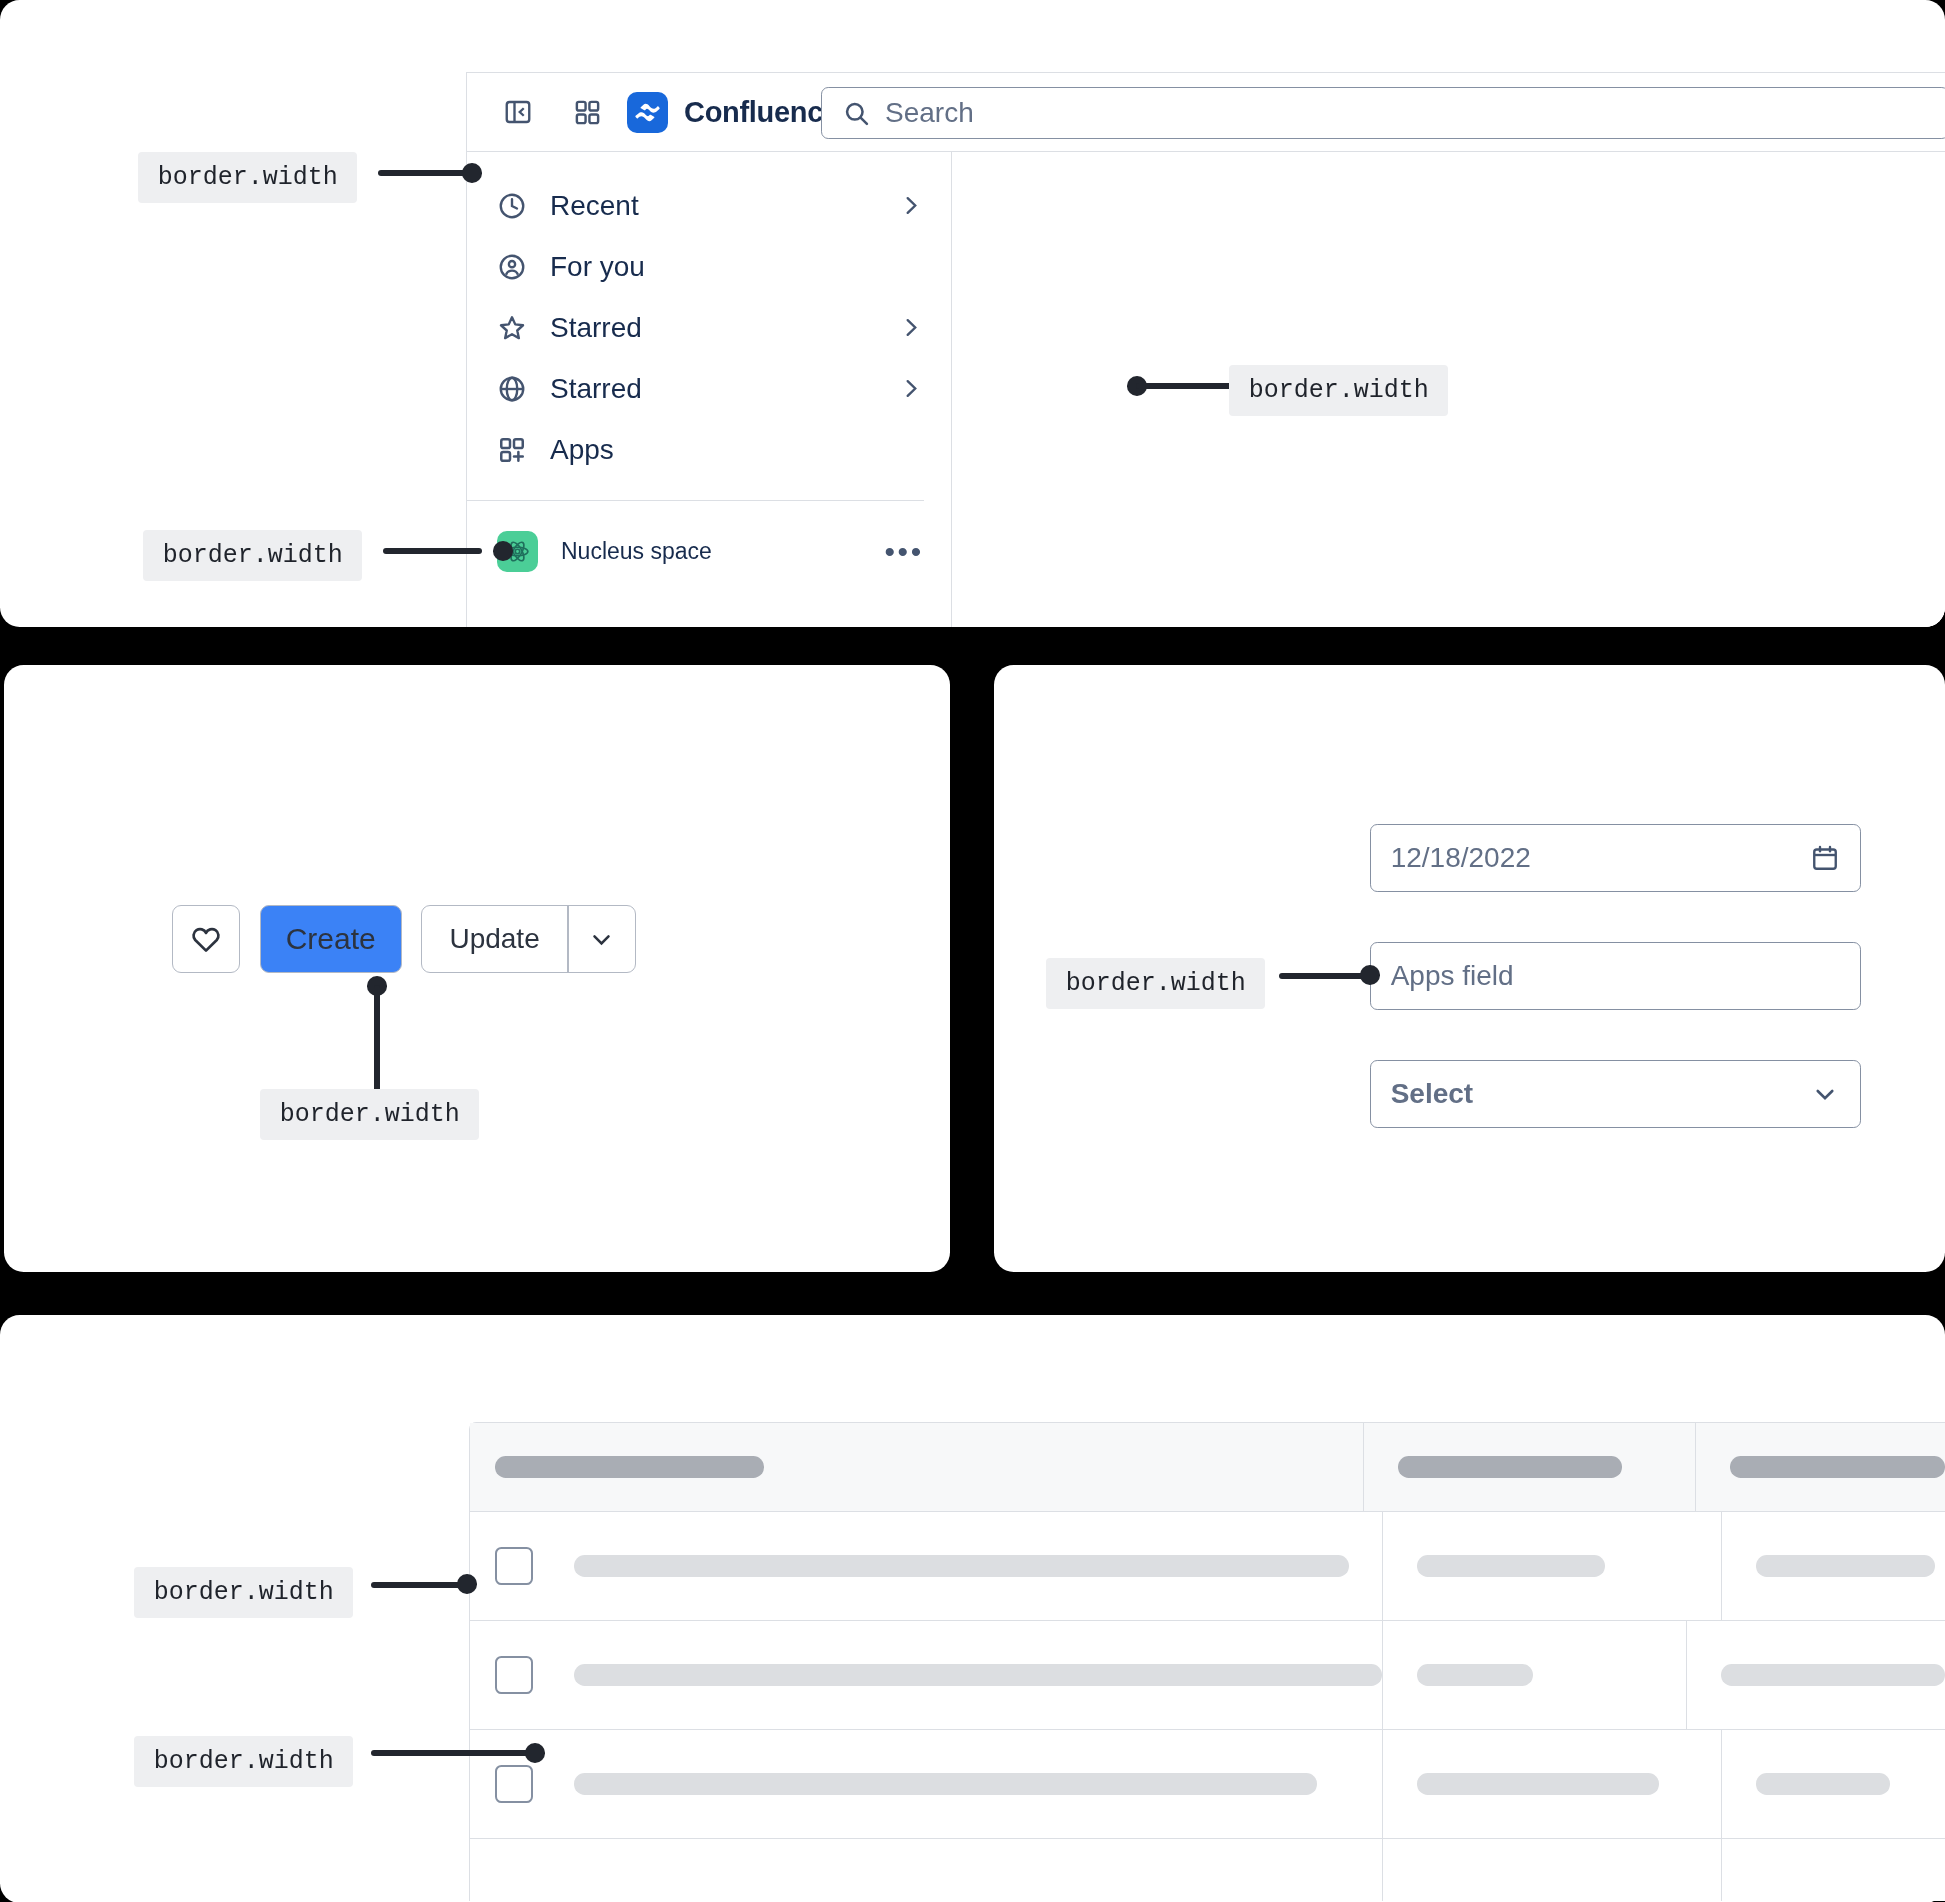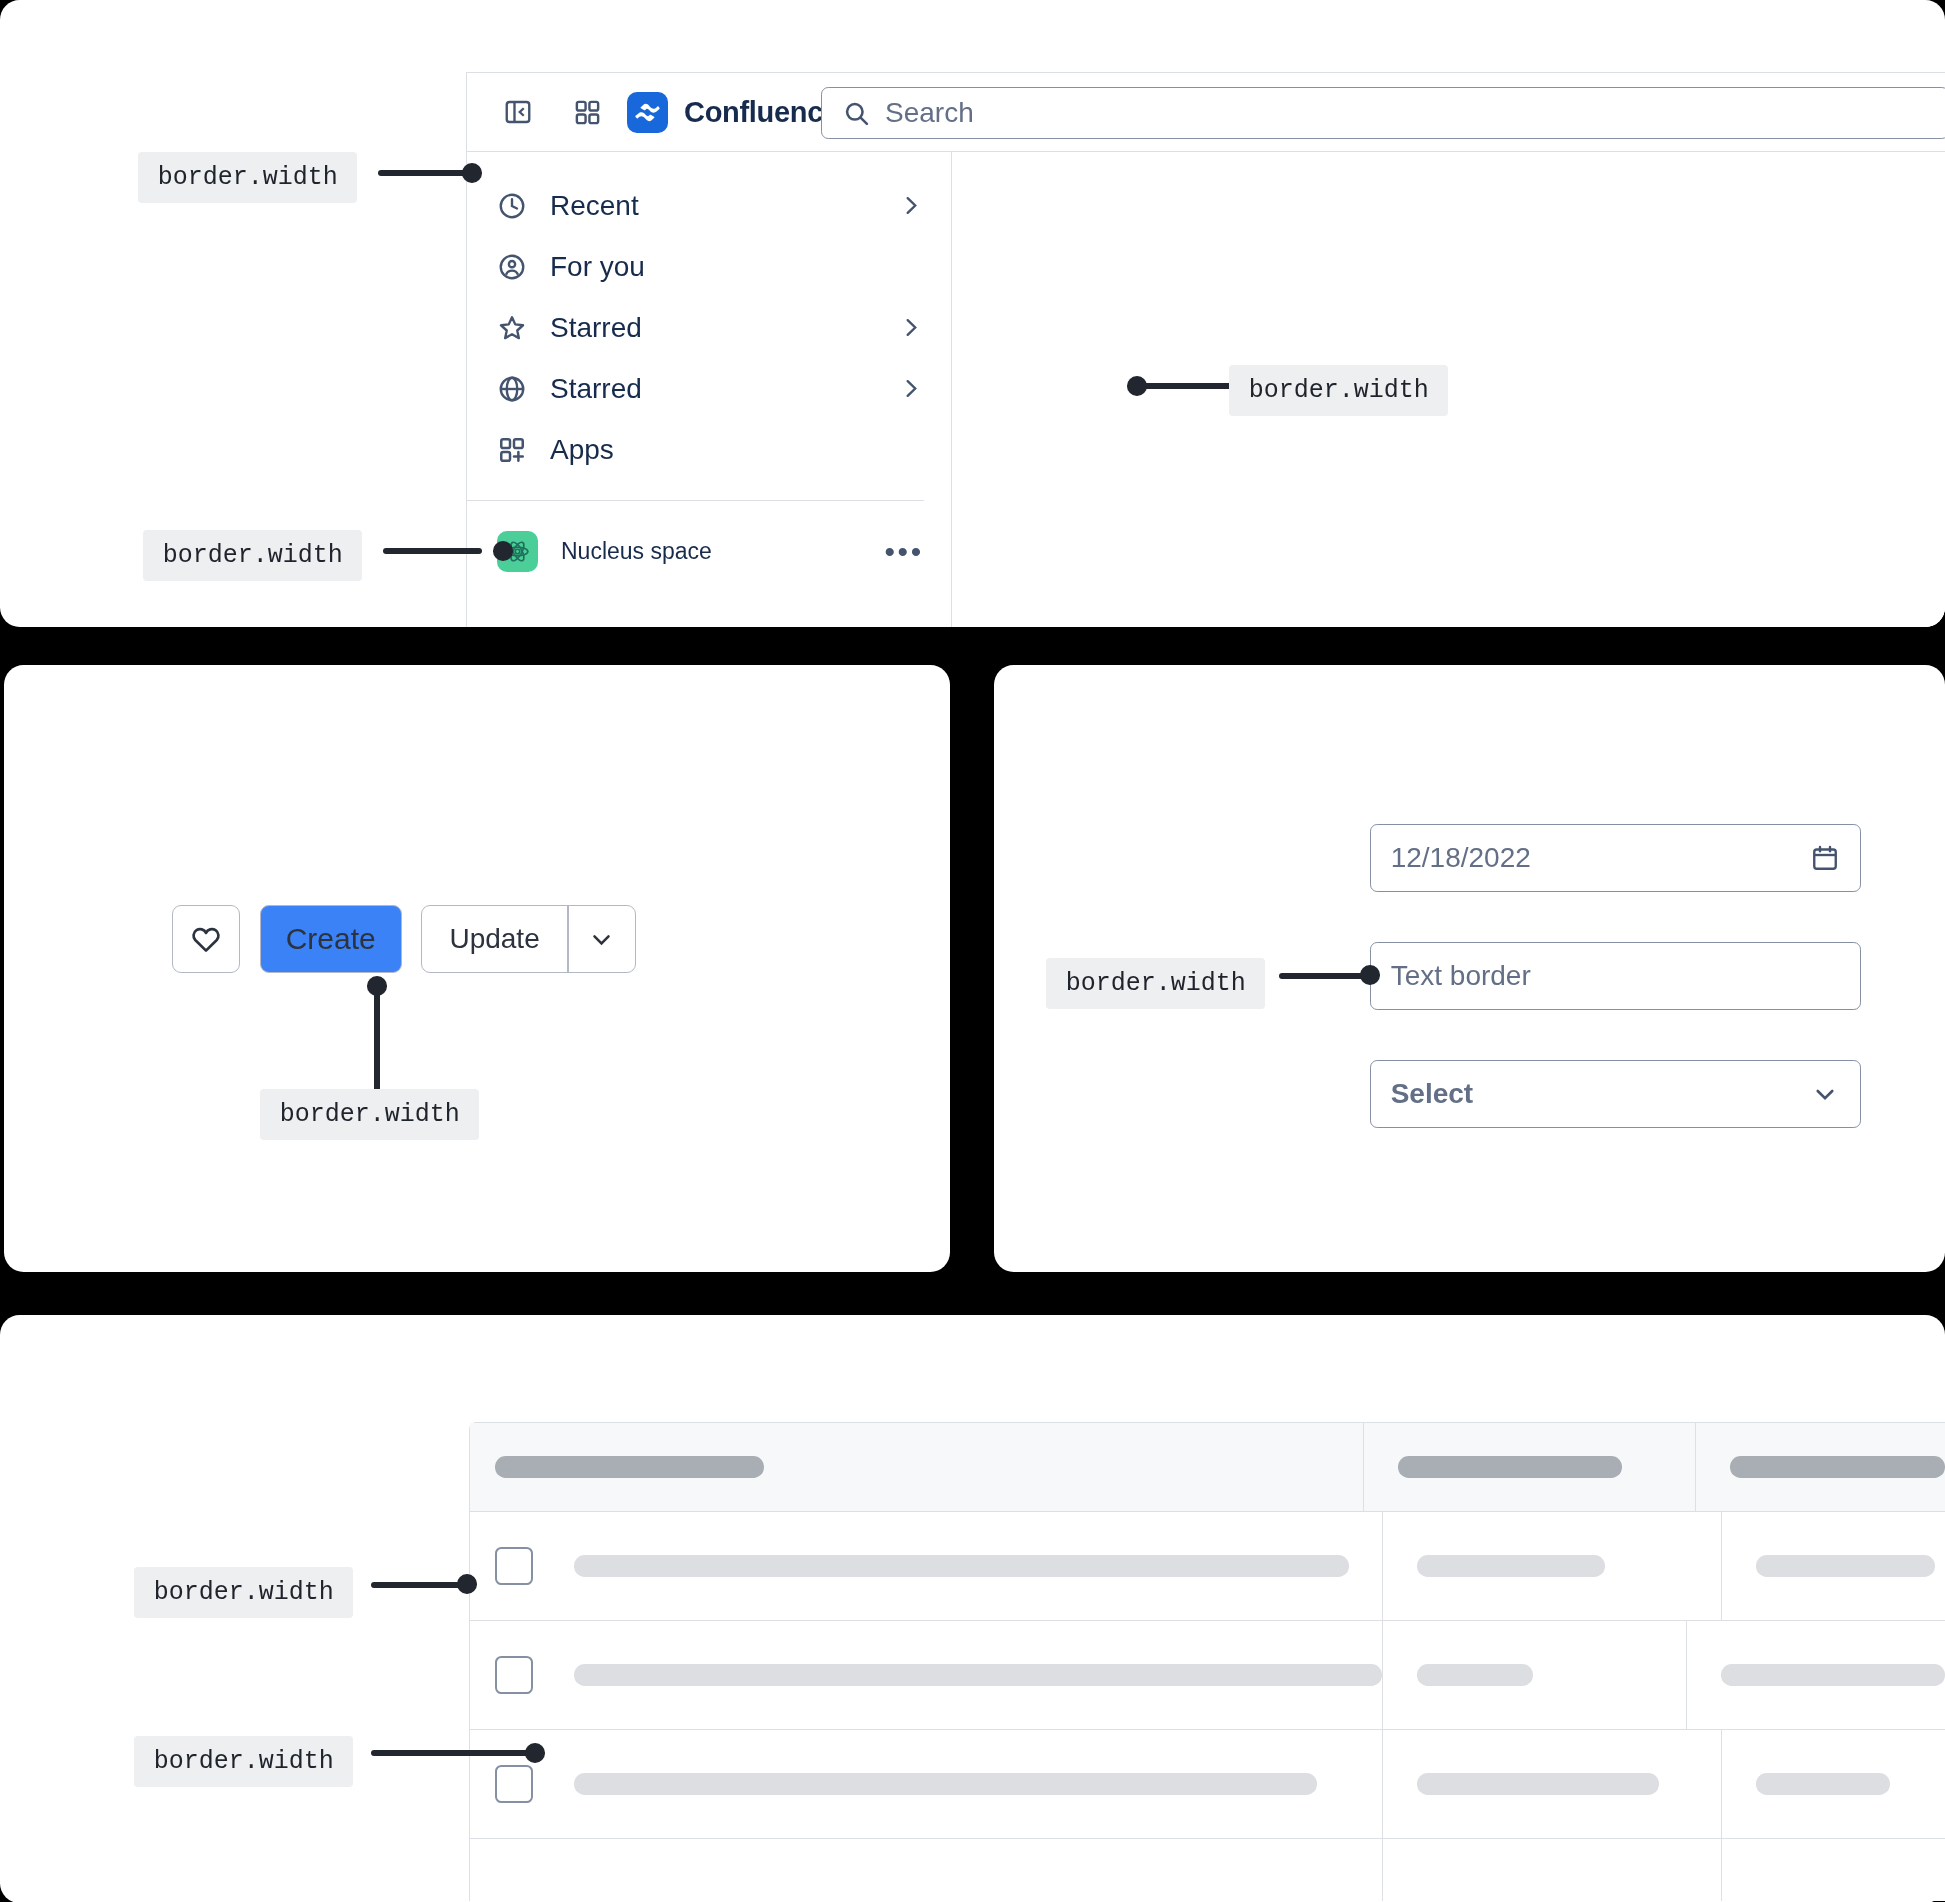--- a/index.html
+++ b/index.html
@@ -407,21 +407,21 @@
       <svg width="30" height="30" viewBox="0 0 24 24" fill="none" stroke="#44546f" stroke-width="1.9">
         <rect x="3.4" y="5.2" width="17.2" height="15.4" rx="2"></rect>
         <line x1="3.4" y1="9.6" x2="20.6" y2="9.6"></line>
         <line x1="8" y1="3.2" x2="8" y2="6.6" stroke-linecap="round"></line>
         <line x1="16" y1="3.2" x2="16" y2="6.6" stroke-linecap="round"></line>
       </svg>
     </span>
   </div>
 
   <div class="field" style="left:1370px; top:942px;">
-    <span class="field-text">Text border</span>
+    <span class="field-text">Apps field</span>
   </div>
 
   <div class="field" style="left:1370px; top:1060px;font-weight:bold;">
     <span class="field-text">Select</span>
     <span class="field-icon">
       <svg width="30" height="30" viewBox="0 0 24 24" fill="none" stroke="#44546f" stroke-width="2.1" stroke-linecap="round">
         <polyline points="6.2,9.6 12,15.4 17.8,9.6"></polyline>
       </svg>
     </span>
   </div>

